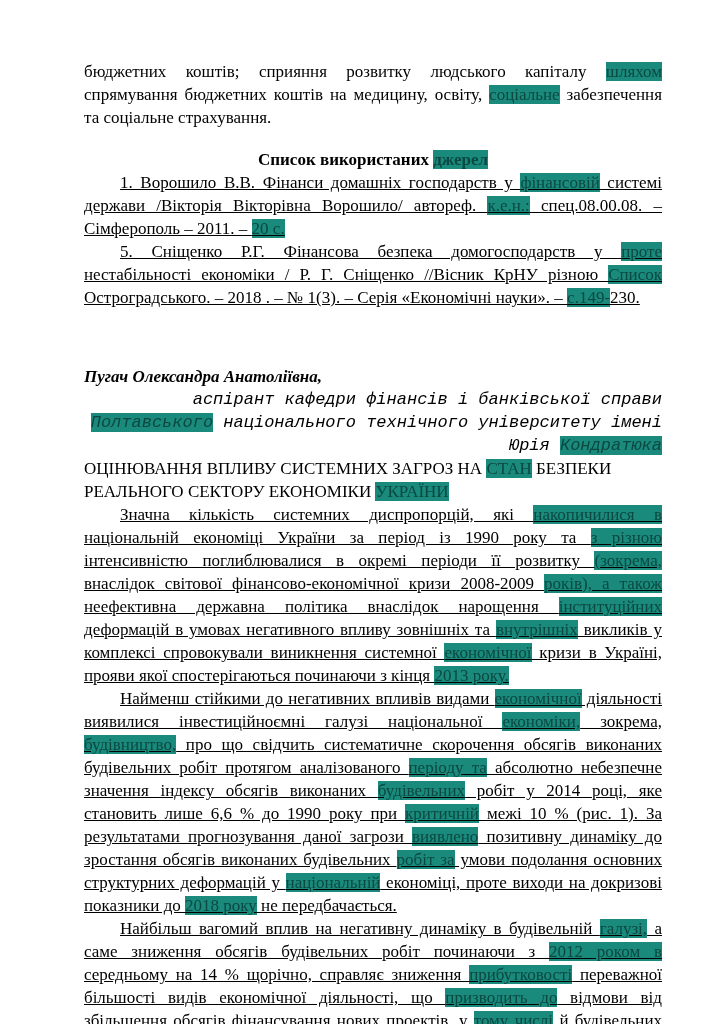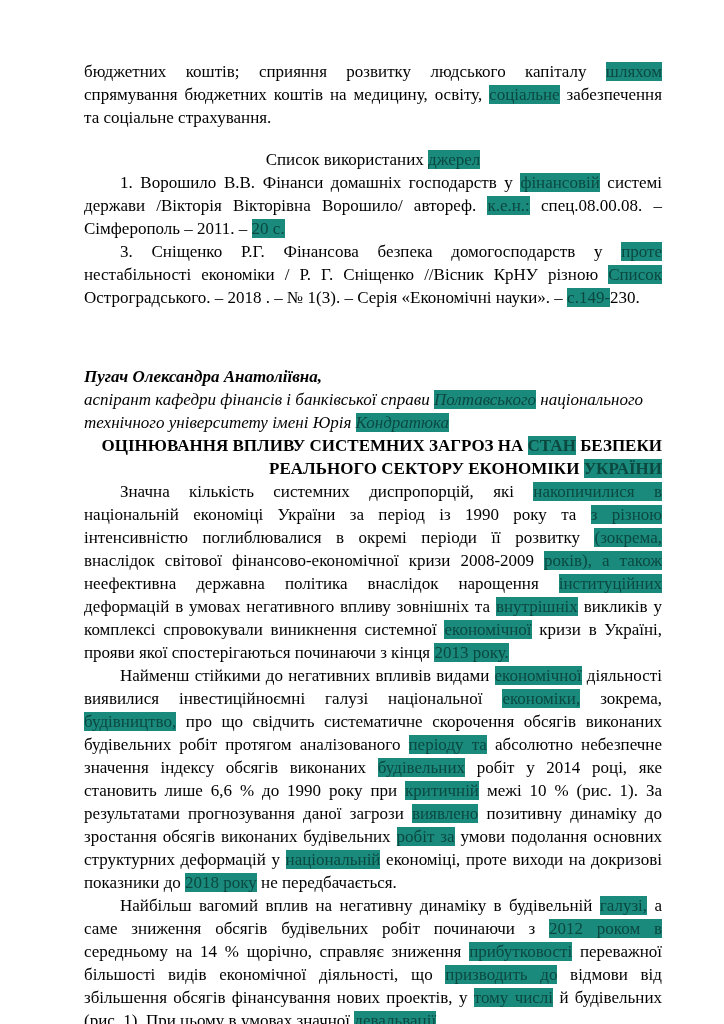--- a/index.html
+++ b/index.html
@@ -19,59 +19,60 @@
     padding: 60px 62px 0 84px;
     overflow: hidden;
   }
   .content {
     width: 578px;
     font-size: 17px;
     line-height: 23px;
   }
   .content p { margin: 0; }
   p.body, p.reference { text-align: justify; }
-  p.indent { text-indent: 36px; }
+  p.indent { text-indent: 36px; text-decoration: underline; }
   p.references-heading {
-    font-weight: normal;
+    font-weight: bold;
     text-align: center;
     margin-top: 19px;
   }
   p.author-name {
     font-weight: bold;
     font-style: italic;
     text-align: left;
     margin-top: 56px;
   }
   p.affiliation {
     font-style: italic;
-    text-align: left;
+    text-align: right;
+    font-family: Liberation Mono, monospace;
   }
   p.paper-title {
-    font-weight: bold;
-    text-align: right;
+    font-weight: normal;
+    text-align: left;
   }
   .hl {
     background: var(--hl-bg, #1a8a7d);
     color: var(--hl-fg, #0b4840);
   }
   .page-number {
     text-align: left;
     font-size: 21px;
     margin-top: 22px;
   }
 </style>
 </head>
 <body>
 
 <div class="page">
   <div class="content">
       <p class="body"><span>бюджетних коштів; сприяння розвитку людського капіталу </span><span class="hl">шляхом</span><span> спрямування бюджетних коштів на медицину, освіту, </span><span class="hl">соціальне</span><span> забезпечення та соціальне страхування.</span></p>
       <p class="references-heading"><span>Список використаних </span><span class="hl">джерел</span></p>
       <p class="reference indent"><span>1. Ворошило В.В. Фінанси домашніх господарств у </span><span class="hl">фінансовій</span><span> системі держави /Вікторія Вікторівна Ворошило/ автореф. </span><span class="hl">к.е.н.:</span><span> спец.08.00.08. – Сімферополь – 2011. – </span><span class="hl">20 с.</span></p>
-      <p class="reference indent"><span>3. Сніщенко Р.Г. Фінансова безпека домогосподарств у </span><span class="hl">проте</span><span> нестабільності економіки / Р. Г. Сніщенко //Вісник КрНУ різною </span><span class="hl">Список</span><span> Остроградського. – 2018 . – № 1(3). – Серія «Економічні науки». – </span><span class="hl">с.149-</span><span>230.</span></p>
+      <p class="reference indent"><span>5. Сніщенко Р.Г. Фінансова безпека домогосподарств у </span><span class="hl">проте</span><span> нестабільності економіки / Р. Г. Сніщенко //Вісник КрНУ різною </span><span class="hl">Список</span><span> Остроградського. – 2018 . – № 1(3). – Серія «Економічні науки». – </span><span class="hl">с.149-</span><span>230.</span></p>
       <p class="author-name"><span>Пугач Олександра Анатоліївна,</span></p>
       <p class="affiliation"><span>аспірант кафедри фінансів і банківської справи </span><span class="hl">Полтавського</span><span> національного технічного університету імені Юрія </span><span class="hl">Кондратюка</span></p>
       <p class="paper-title"><span>ОЦІНЮВАННЯ ВПЛИВУ СИСТЕМНИХ ЗАГРОЗ НА </span><span class="hl">СТАН</span><span> БЕЗПЕКИ РЕАЛЬНОГО СЕКТОРУ ЕКОНОМІКИ </span><span class="hl">УКРАЇНИ</span></p>
       <p class="body indent"><span>Значна кількість системних диспропорцій, які </span><span class="hl">накопичилися в</span><span> національній економіці України за період із 1990 року та </span><span class="hl">з різною</span><span> інтенсивністю поглиблювалися в окремі періоди її розвитку </span><span class="hl">(зокрема,</span><span> внаслідок світової фінансово-економічної кризи 2008-2009 </span><span class="hl">років), а також</span><span> неефективна державна політика внаслідок нарощення </span><span class="hl">інституційних</span><span> деформацій в умовах негативного впливу зовнішніх та </span><span class="hl">внутрішніх</span><span> викликів у комплексі спровокували виникнення системної </span><span class="hl">економічної</span><span> кризи в Україні, прояви якої спостерігаються починаючи з кінця </span><span class="hl">2013 року.</span></p>
       <p class="body indent"><span>Найменш стійкими до негативних впливів видами </span><span class="hl">економічної</span><span> діяльності виявилися інвестиційноємні галузі національної </span><span class="hl">економіки,</span><span> зокрема, </span><span class="hl">будівництво,</span><span> про що свідчить систематичне скорочення обсягів виконаних будівельних робіт протягом аналізованого </span><span class="hl">періоду та</span><span> абсолютно небезпечне значення індексу обсягів виконаних </span><span class="hl">будівельних</span><span> робіт у 2014 році, яке становить лише 6,6 % до 1990 року при </span><span class="hl">критичній</span><span> межі 10 % (рис. 1). За результатами прогнозування даної загрози </span><span class="hl">виявлено</span><span> позитивну динаміку до зростання обсягів виконаних будівельних </span><span class="hl">робіт за</span><span> умови подолання основних структурних деформацій у </span><span class="hl">національній</span><span> економіці, проте виходи на докризові показники до </span><span class="hl">2018 року</span><span> не передбачається.</span></p>
       <p class="body indent"><span>Найбільш вагомий вплив на негативну динаміку в будівельній </span><span class="hl">галузі,</span><span> а саме зниження обсягів будівельних робіт починаючи з </span><span class="hl">2012 роком в</span><span> середньому на 14 % щорічно, справляє зниження </span><span class="hl">прибутковості</span><span> переважної більшості видів економічної діяльності, що </span><span class="hl">призводить до</span><span> відмови від збільшення обсягів фінансування нових проектів, у </span><span class="hl">тому числі</span><span> й будівельних (рис. 1). При цьому в умовах значної </span><span class="hl">девальвації</span></p>
     </div>
   <div class="page-number">69</div>
 </div>
 

